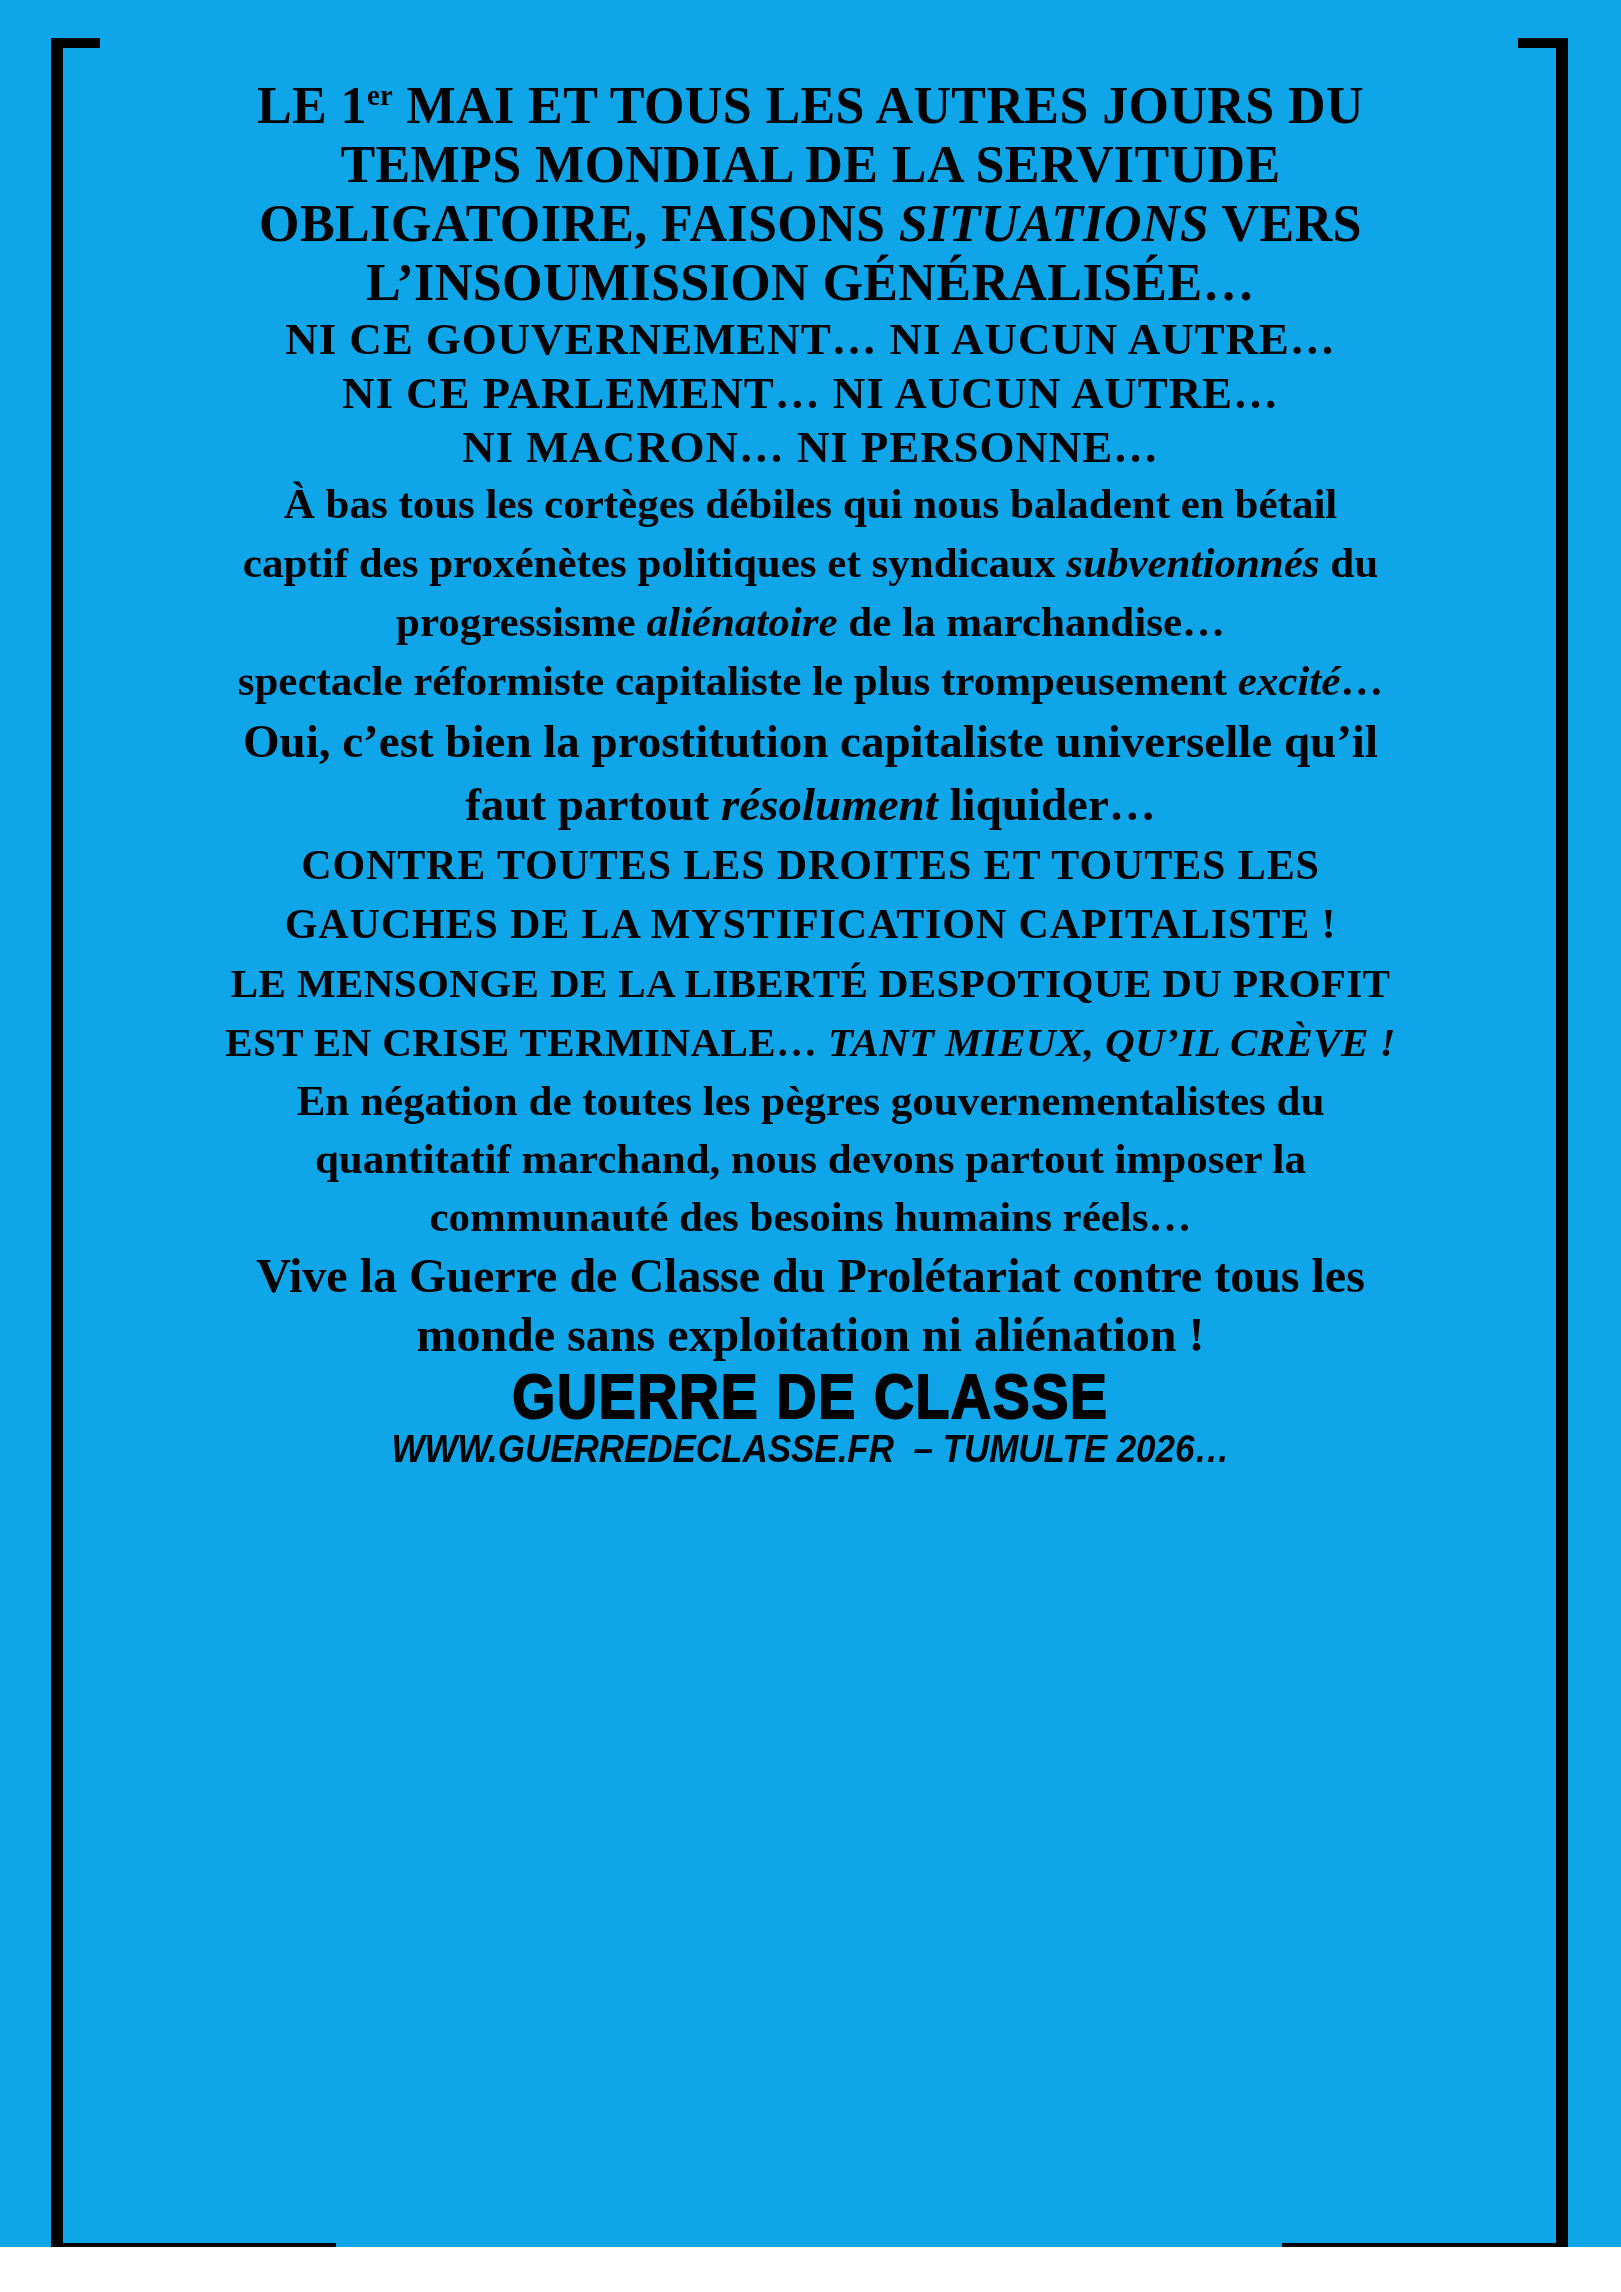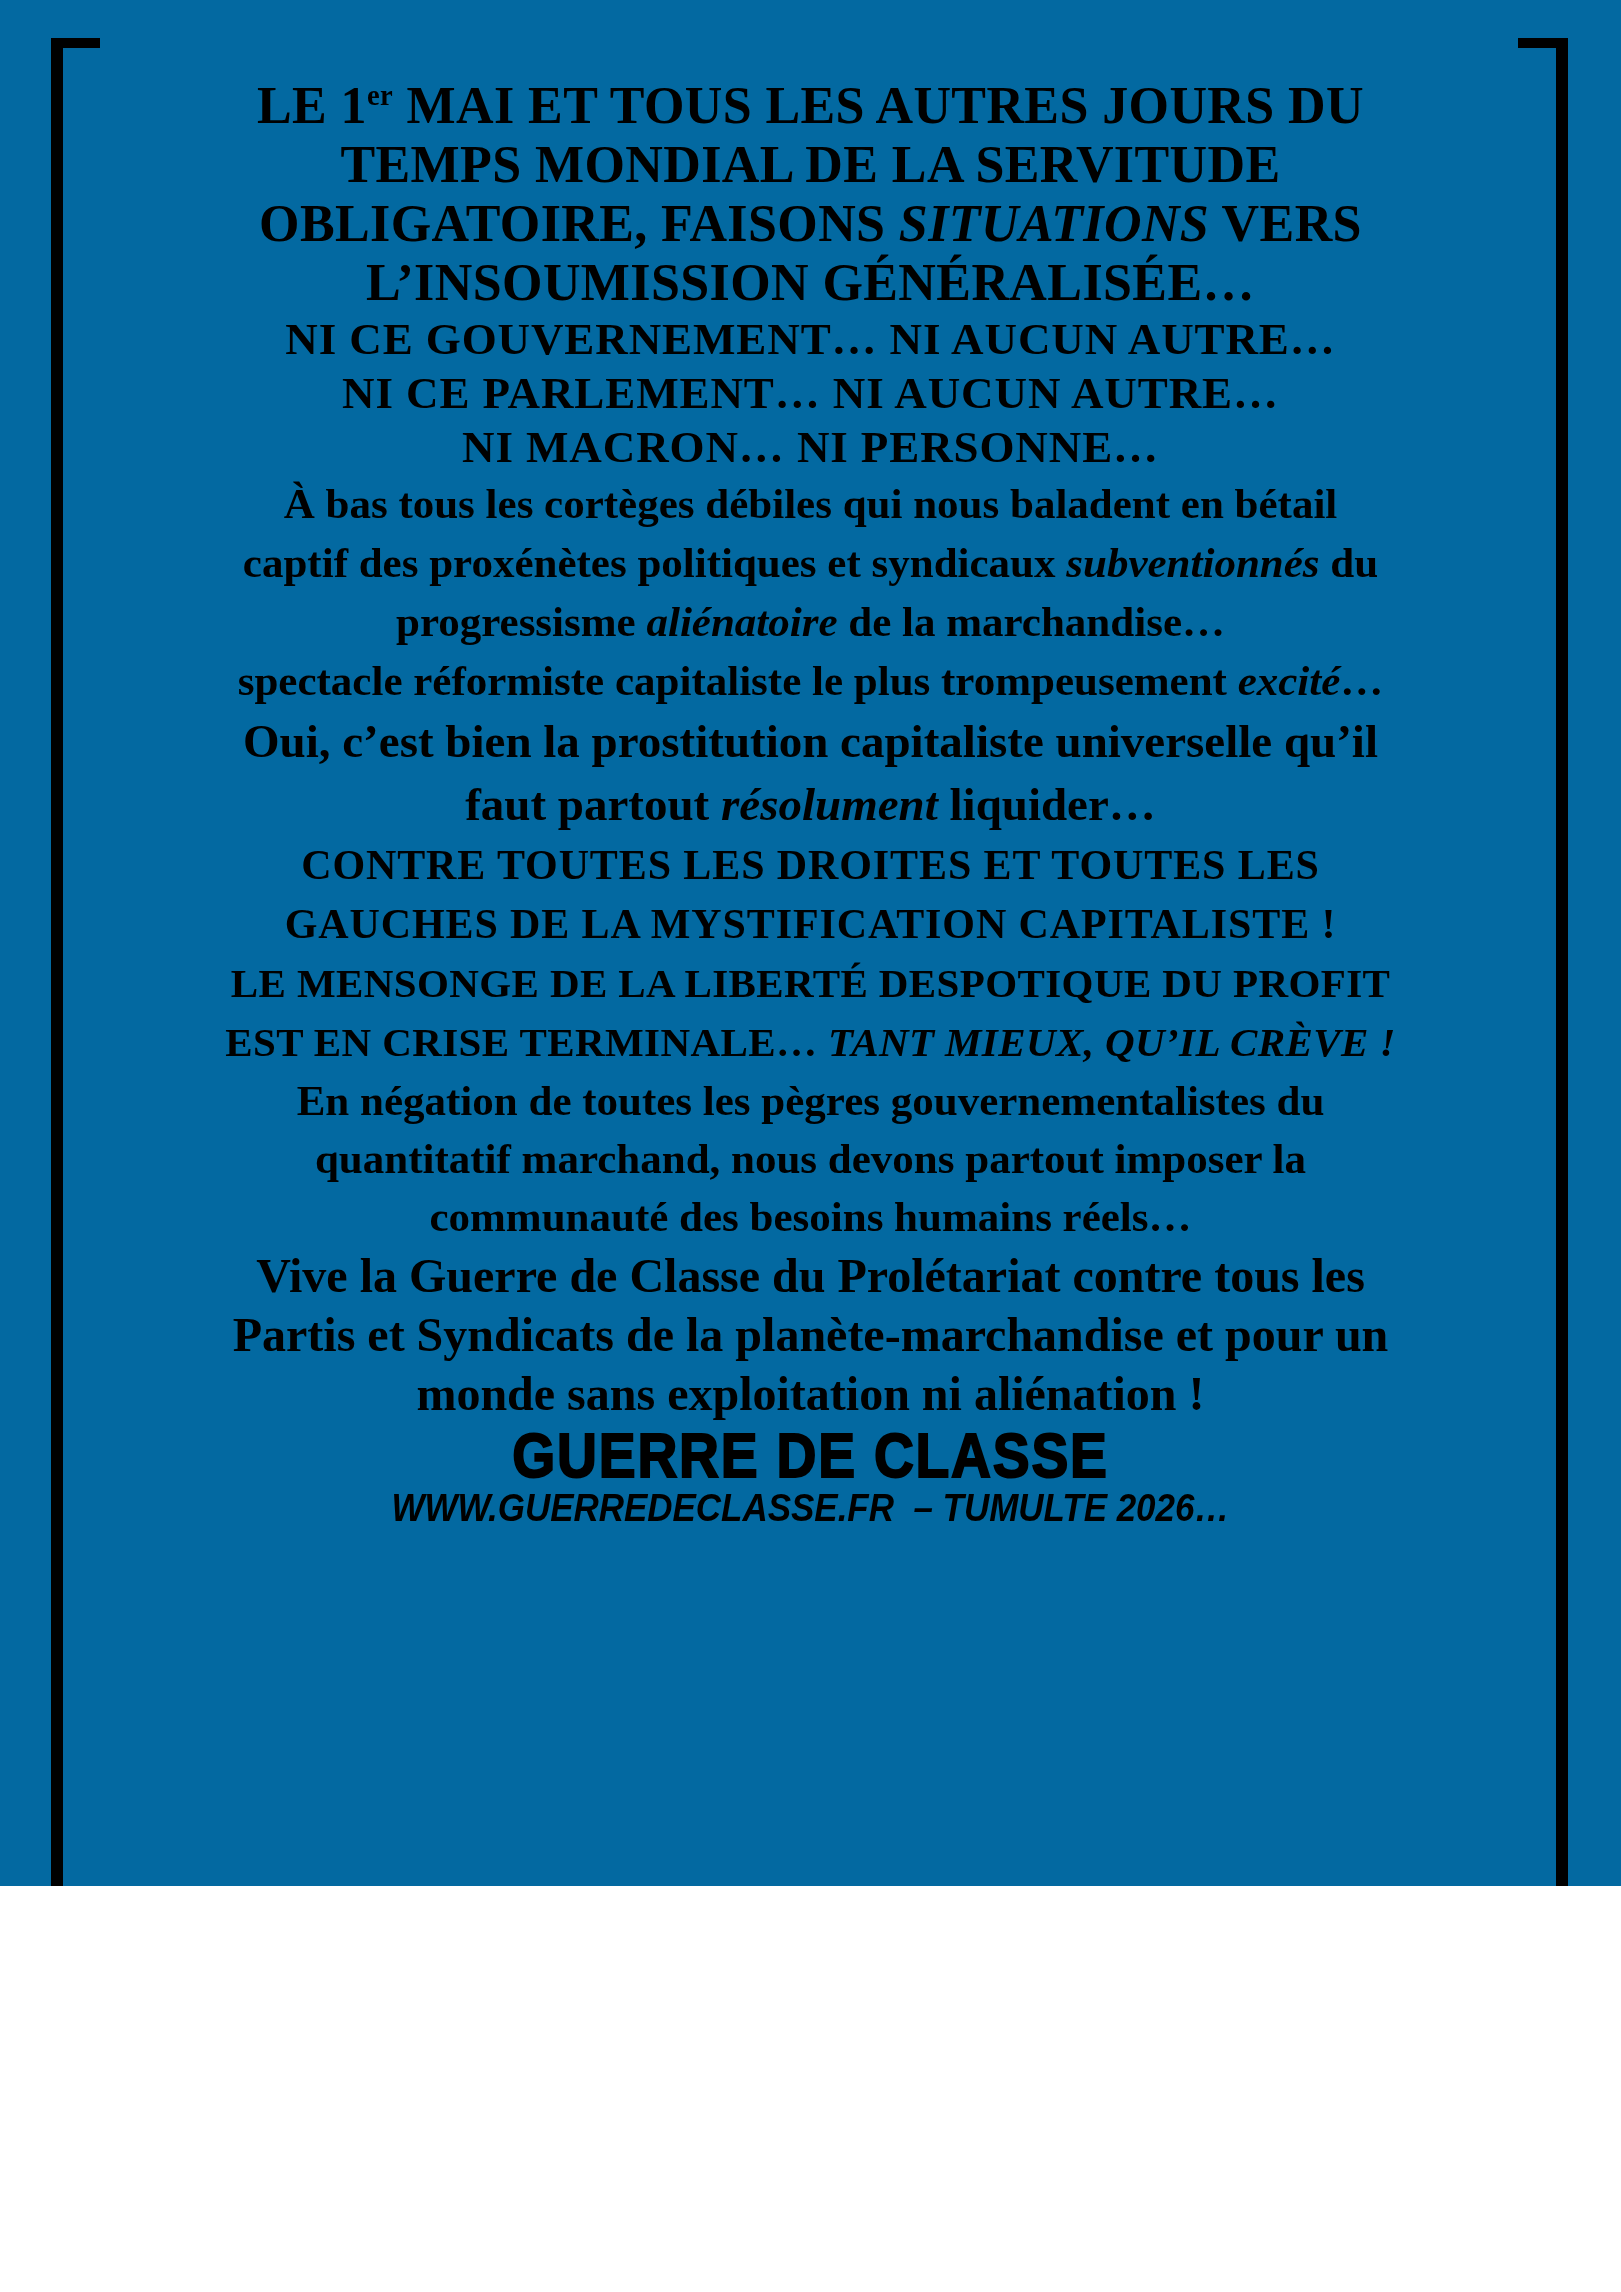--- a/index.html
+++ b/index.html
@@ -1,20 +1,20 @@
 <!DOCTYPE html>
 <html style="font-size:14.3px"><head>
 <meta charset="utf-8">
 <style>
   html, body { margin: 0; padding: 0; background: #ffffff; }
   .poster {
     position: relative;
     width: 1621px;
-    height: 1886px;
-    background: #0369a1;
+    height: 2247px;
+    background: #0ea5e9;
     color: #000000;
     overflow: hidden;
     font-family: "Liberation Serif", "DejaVu Serif", serif;
   }
   
   .frame { position: absolute; background: #000000; }
   .f-left   { left: 51px;  top: 38px;  width: 11.6px;  height: 2216px; }
   .f-right  { left: 1556px; top: 38px; width: 11.6px;  height: 2216px; }
   .f-tl     { left: 51px;  top: 38px;  width: 49px;  height: 9.9px; }
   .f-tr     { left: 1518px; top: 38px; width: 49px;  height: 9.9px; }
@@ -111,21 +111,20 @@
     </p>
 
     <p class="p-negation">
       <span class="ln">En négation de toutes les pègres gouvernementalistes du</span>
       <span class="ln">quantitatif marchand, nous devons partout imposer la</span>
       <span class="ln">communauté des besoins humains réels…</span>
     </p>
 
     <p class="p-guerre">
       <span class="ln">Vive la Guerre de Classe du Prolétariat contre tous les</span>
-      <span class="ln">Partis et Syndicats de la planète-marchandise et pour un</span>
       <span class="ln">monde sans exploitation ni aliénation !</span>
     </p>
 
 
     <p class="brand">GUERRE DE CLASSE</p>
 
     <p class="footer-url">WWW.GUERREDECLASSE.FR&nbsp; – TUMULTE 2026…</p>
 
   </div>
 </div>

